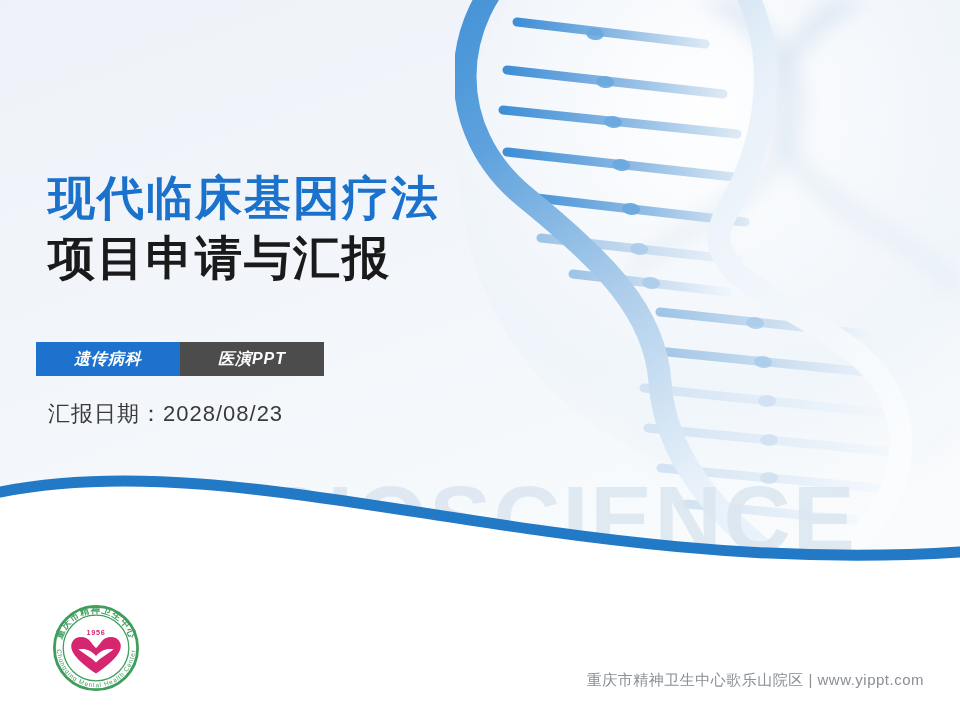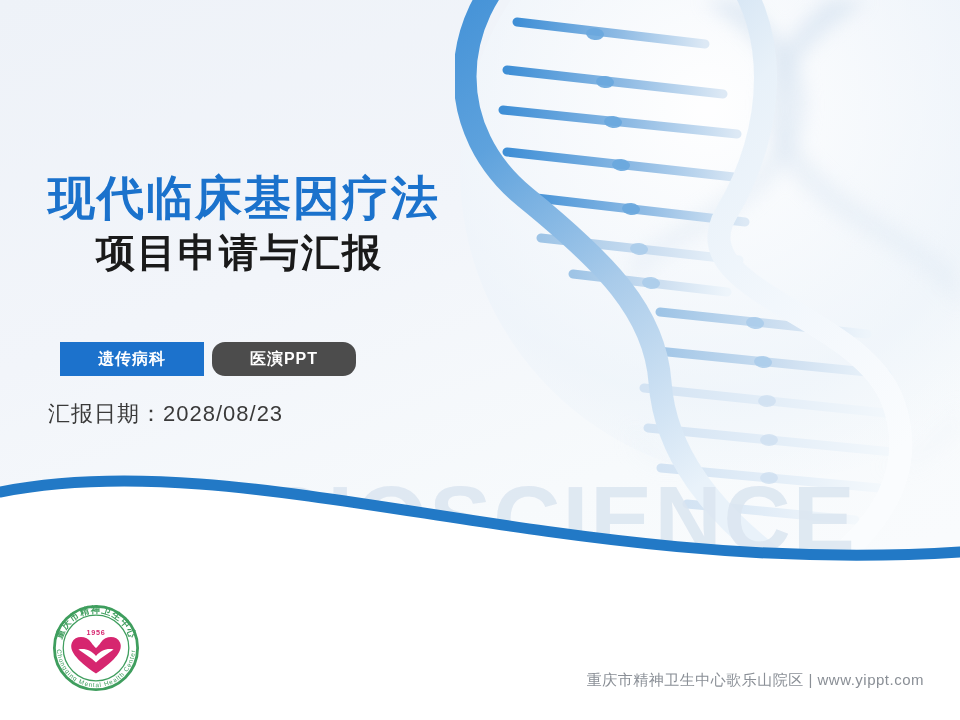--- a/index.html
+++ b/index.html
@@ -82,51 +82,50 @@
   }
   .title-line1 {
     font-size: 47px;
     font-weight: bold;
     letter-spacing: 2px;
     color: #1B72CC;
     line-height: 1.28;
     white-space: nowrap;
   }
   .title-line2 {
-    font-size: 39px;
+    font-size: 47px;
     font-weight: bold;
     letter-spacing: 2px;
     color: #1a1a1a;
     line-height: 1.28;
     white-space: nowrap;
-    margin-left: 48px;
   }
   .tags {
     position: absolute;
-    left: 60px;
+    left: 36px;
     top: 342px;
     display: flex;
-    gap: 8px;
     z-index: 5;
+    font-style: italic;
   }
   .tag {
     height: 34px;
     min-width: 144px;
     display: flex;
     align-items: center;
     justify-content: center;
     color: #ffffff;
     font-size: 16px;
     font-weight: bold;
     letter-spacing: 1px;
     box-sizing: border-box;
     padding: 0 14px;
   }
   .tag-blue  { background: #1C72CC; }
-  .tag-gray  { background: #4C4C4C; border-radius: 13px; }
+  .tag-gray  { background: #4C4C4C; }
 
   .date-line {
     position: absolute;
     left: 48px;
     top: 399px;
     font-size: 22px;
     color: #3a3a3a;
     letter-spacing: 1px;
     z-index: 5;
   }

